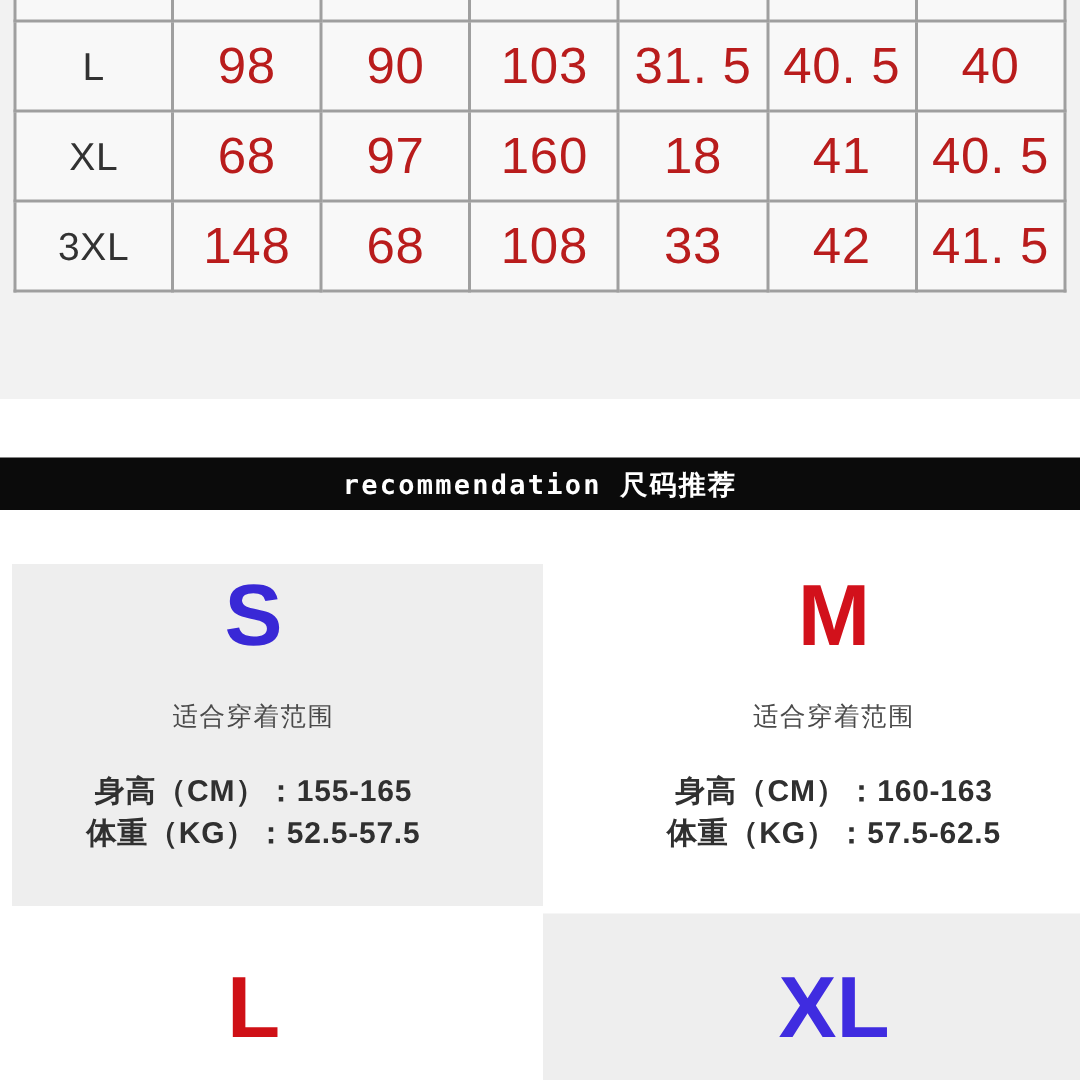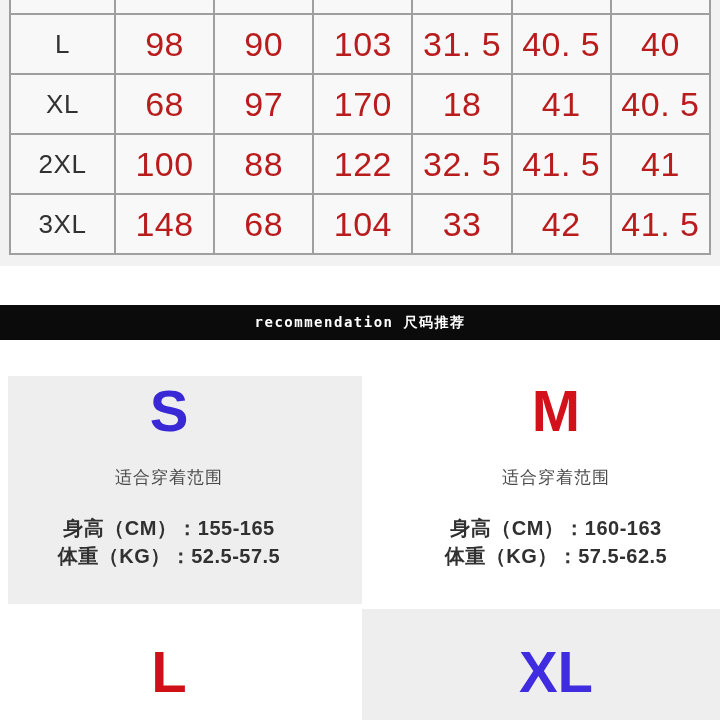--- a/index.html
+++ b/index.html
@@ -40,21 +40,21 @@
   }
   table.size-table tr.cut-row td { height: 56px; }
   
   .banner {
     margin-top: 39px;
     height: 35px;
     display: flex;
     align-items: center;
     justify-content: center;
     color: #ffffff;
-    font-size: 14px;
+    font-size: 18px;
     font-weight: 700;
     letter-spacing: 1.5px;
     font-family: "DejaVu Sans Mono", "Liberation Sans", sans-serif;
   }
   
   .cards {
     margin-top: 36px;
     width: 720px;
   }
   .card-row { display: flex; }
@@ -120,39 +120,30 @@
       <td>90</td>
       <td>103</td>
       <td>31. 5</td>
       <td>40. 5</td>
       <td>40</td>
     </tr>
     <tr>
       <td class="row-label">XL</td>
       <td>68</td>
       <td>97</td>
-      <td>170</td>
+      <td>160</td>
       <td>18</td>
       <td>41</td>
       <td>40. 5</td>
     </tr>
     <tr>
-      <td class="row-label">2XL</td>
-      <td>100</td>
-      <td>88</td>
-      <td>122</td>
-      <td>32. 5</td>
-      <td>41. 5</td>
-      <td>41</td>
-    </tr>
-    <tr>
       <td class="row-label">3XL</td>
       <td>148</td>
       <td>68</td>
-      <td>104</td>
+      <td>108</td>
       <td>33</td>
       <td>42</td>
       <td>41. 5</td>
     </tr>
   </tbody>
     </table>
 </div>
 
 <div class="banner" style="background: rgb(11, 11, 11);">
   <span>recommendation 尺码推荐</span>

